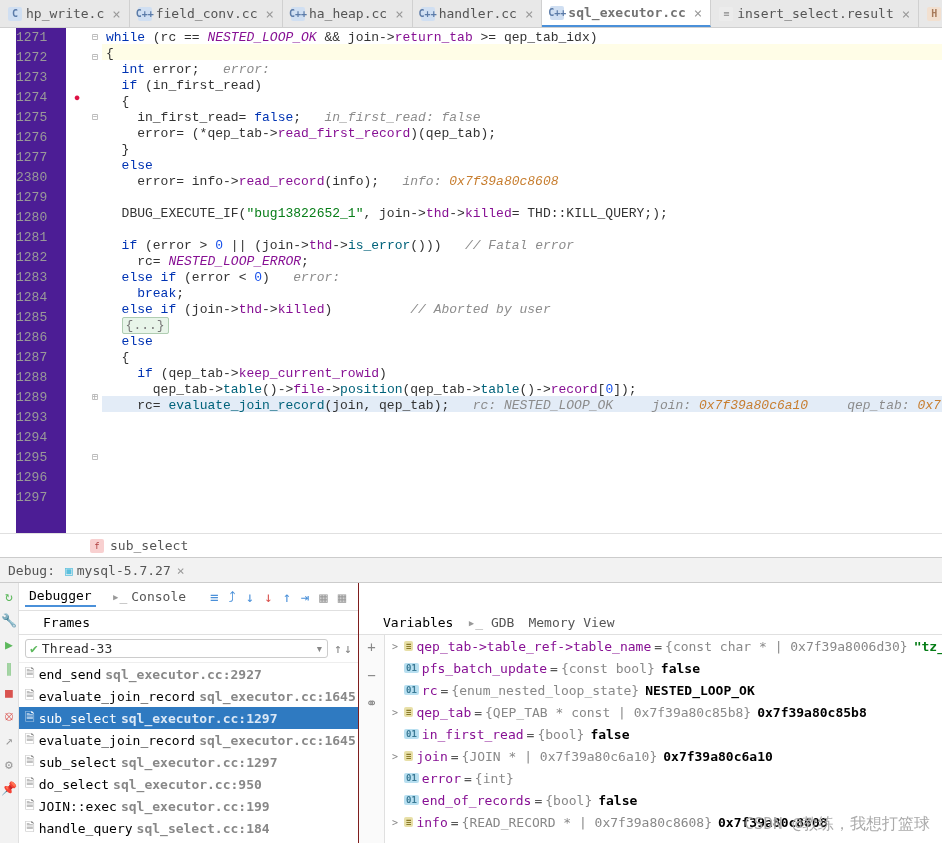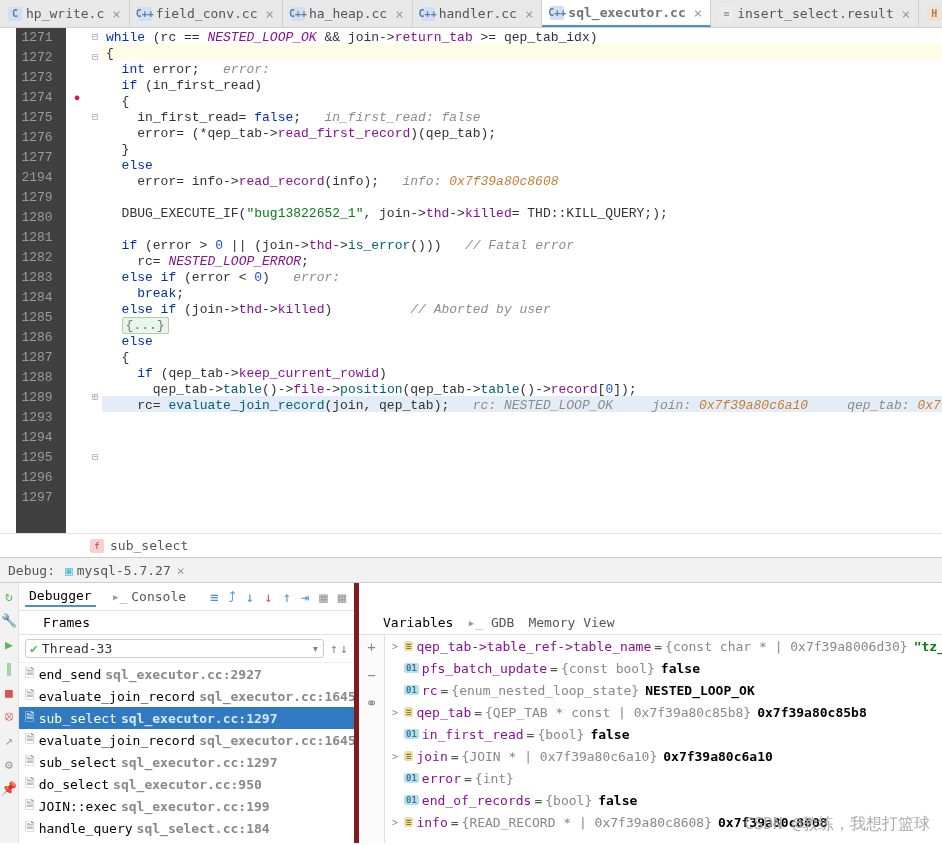--- a/index.html
+++ b/index.html
@@ -57,22 +57,22 @@
   font-family: 'Consolas', 'Courier New', monospace;
   font-size: 13px;
   line-height: 20px;
 }
 .gutter-left {
   width: 16px;
   background: #fff;
 }
 .line-numbers {
   width: 50px;
-  background: #404040;
-  text-align: center;
+  background: #4c1d95;
+  text-align: left;
   padding-right: 8px;
   color: #999;
   user-select: none;
 }
 .marker-col {
   width: 22px;
   background: #fff;
 }
 .marker-col .bp {
   color: #d14;
@@ -200,21 +200,21 @@
   gap: 10px;
   margin-left: 8px;
 }
 .tool-icons span {
   cursor: pointer;
   font-size: 14px;
 }
 
 .frames-panel {
   width: 340px;
-  border-right: 5px solid #7f1d1d;
+  border-right: 1px solid #7f1d1d;
   display: flex;
   flex-direction: column;
 }
 .variables-panel {
   flex: 1;
   display: flex;
   flex-direction: column;
 }
 .sub-header {
   height: 24px;
@@ -403,21 +403,21 @@
 <div class="editor-area">
   <div class="gutter-left"></div>
   <div class="line-numbers" id="line-numbers">
       <div>1271</div>
       <div>1272</div>
       <div>1273</div>
       <div>1274</div>
       <div>1275</div>
       <div>1276</div>
       <div>1277</div>
-      <div>2194</div>
+      <div>2380</div>
       <div>1279</div>
       <div>1280</div>
       <div>1281</div>
       <div>1282</div>
       <div>1283</div>
       <div>1284</div>
       <div>1285</div>
       <div>1286</div>
       <div>1287</div>
       <div>1288</div>

